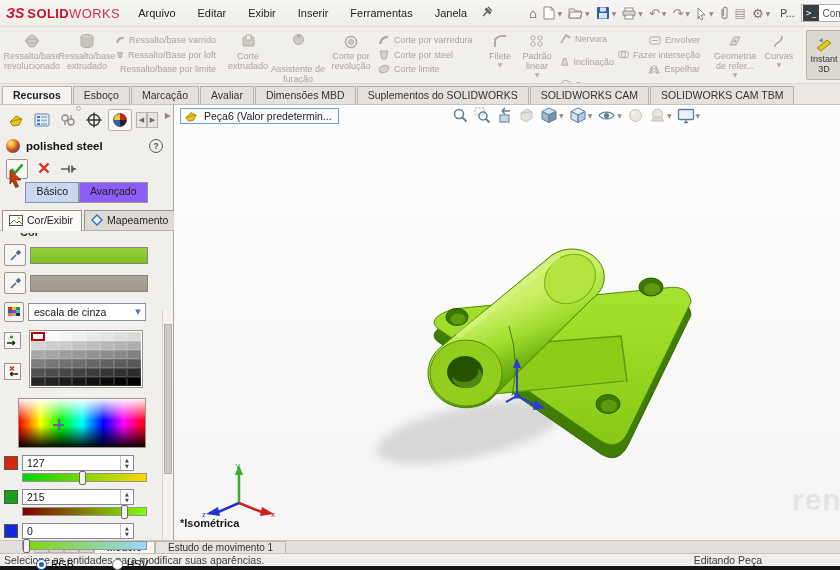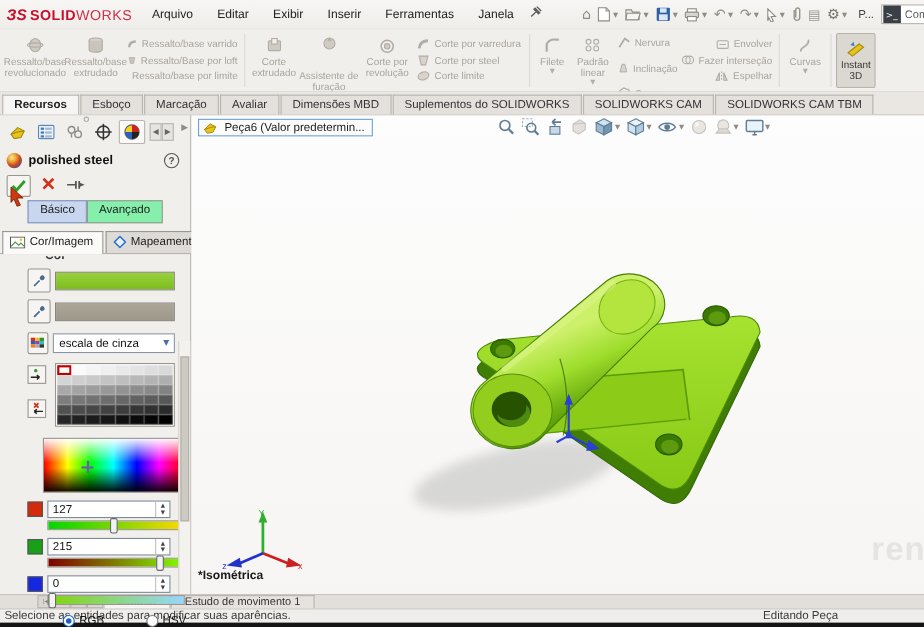--- a/index.html
+++ b/index.html
@@ -68,28 +68,28 @@
   .sphere { width:14px; height:14px; border-radius:50%;
     background:radial-gradient(circle at 35% 30%, #ffe9a0 0%, #e8a02c 30%, #cc4422 55%, #35599c 85%, #1d3a73 100%); }
   .ptitle-text { font-size:11.5px; font-weight:bold; color:#111; flex:1; }
   .help-icon { width:14px; height:14px; border:1.5px solid #555; border-radius:50%; color:#555;
     font-size:9px; font-weight:bold; display:flex; align-items:center; justify-content:center; margin-right:4px; }
   .pactions { display:flex; align-items:center; gap:10px; padding:2px 6px; height:24px; position:relative; }
   .okbtn { width:22px; height:20px; background:#f6f5f3; border:1px solid #9a968f; border-radius:2px;
     display:flex; align-items:center; justify-content:center; }
   .cursor-overlay { position:absolute; left:8px; top:12px; z-index:5; }
   .pmodes { display:flex; justify-content:center; gap:0; height:22px; padding-top:1px; }
-  .modebtn { font-size:10.5px; color:#222; padding:2px 10px 3px 10px; border:1px solid #9a968f; background:#86efac; }
+  .modebtn { font-size:10.5px; color:#222; padding:2px 10px 3px 10px; border:1px solid #9a968f; background:#8b5cf6; }
   .modebtn.active { background:#c9d6ef; border-color:#7e93b8; }
   .ptabs2 { display:flex; align-items:flex-end; margin-top:4px; padding-left:2px; height:24px;
     border-bottom:1px solid #b7b3ad; }
   .ptab2 { display:flex; align-items:center; gap:4px; font-size:10.5px; color:#222;
     border:1px solid #9a968f; border-bottom:none; background:#dedbd6; padding:3px 8px 4px 6px; margin-right:2px; white-space:nowrap; }
   .ptab2.active { background:#fbfaf9; position:relative; top:1px; padding-bottom:5px; }
-  .pcontent { position:relative; padding:2px 14px 0 2px; height:313px;margin-left:21px; }
+  .pcontent { position:relative; padding:2px 14px 0 2px; height:313px; }
   .clipped-label { height:7px; overflow:hidden; margin-left:18px; }
   .clipped-label span { display:block; transform:translateY(-7px); font-size:11px; font-weight:bold; color:#333; }
   .swatch-row { display:flex; align-items:center; gap:4px; margin:4px 0 6px 2px; }
   .tool22 { width:22px; height:22px; background:#f6f5f3; border:1px solid #9a968f; border-radius:2px;
     display:flex; align-items:center; justify-content:center; }
   .swatch-bar { width:118px; height:17px; border:1px solid #8a867f; }
   .combo-row { display:flex; align-items:center; gap:4px; margin:8px 0 6px 2px; }
   .combo { width:118px; height:18px; background:#fff; border:1px solid #8a96a5; display:flex; align-items:center; }
   .combo .cval { flex:1; font-size:10.5px; color:#111; padding-left:5px; }
   .combo .ccaret { width:14px; text-align:center; font-size:7px; color:#4a6ea9; }
@@ -394,20 +394,30 @@
             <path d="M4 2 l-3 7 h3 z M8 2 l3 7 h-3 z" fill="#d8d4cd" stroke="#b1aca4"></path>
             <path d="M6 1 v9" stroke="#b1aca4" stroke-dasharray="1.5 1.5"></path>
           </svg>
         <span>Espelhar</span>
         </div>
     </div>
   </div>
   <div class="rdivider"></div>
 
   <div class="rgroup">
+    <div class="rbtn-lg" style="width:50px;">
+      <span class="ric">
+          <svg width="16" height="14" viewBox="0 0 16 14">
+            <path d="M3 11 l4-8 h6 l-4 8 z" fill="#dcd8d2" stroke="#b1aca4"></path>
+            <circle cx="8" cy="7" r="1.2" fill="#b1aca4"></circle>
+          </svg>
+        </span>
+      <span class="rlabel">Geometria de refer...</span>
+      <span class="rcaret glyph">▼</span>
+    </div>
     <div class="rbtn-lg" style="width:38px;">
       <span class="ric">
           <svg width="14" height="15" viewBox="0 0 14 15">
             <path d="M3 13 C2 8 11 9 10 2" fill="none" stroke="#b1aca4" stroke-width="1.6"></path>
           </svg>
         </span>
       <span class="rlabel">Curvas</span>
       <span class="rcaret glyph">▼</span>
     </div>
   </div>
@@ -521,21 +531,21 @@
       <span class="modebtn">Avançado</span>
     </div>
 
     <div class="ptabs2">
       <span class="ptab2 active">
         <svg width="14" height="11" viewBox="0 0 14 11">
             <rect x="0.5" y="0.5" width="13" height="10" fill="#fff" stroke="#555"></rect>
             <path d="M1 9 l4-4 3 3 2-2 3 3" fill="none" stroke="#4a8f3f"></path>
             <circle cx="10" cy="3" r="1.2" fill="#e8c418"></circle>
           </svg>
-        <span>Cor/Imagem</span>
+        <span>Cor/Exibir</span>
         </span>
       <span class="ptab2">
         <svg width="12" height="12" viewBox="0 0 12 12">
             <path d="M6 1 L11 6 L6 11 L1 6 Z" fill="#eaf1fa" stroke="#2a6fc9" stroke-width="1.4"></path>
           </svg>
         <span>Mapeamento</span>
         </span>
     </div>
 
     <div class="pcontent">

